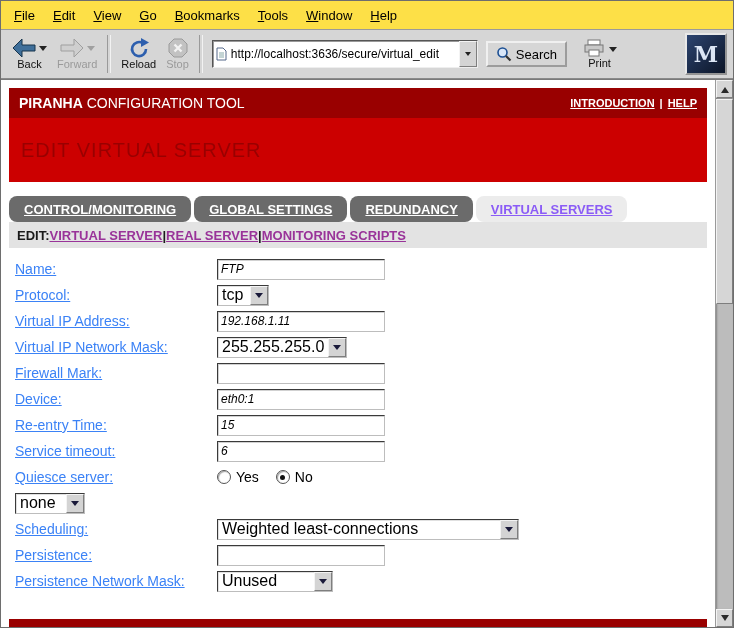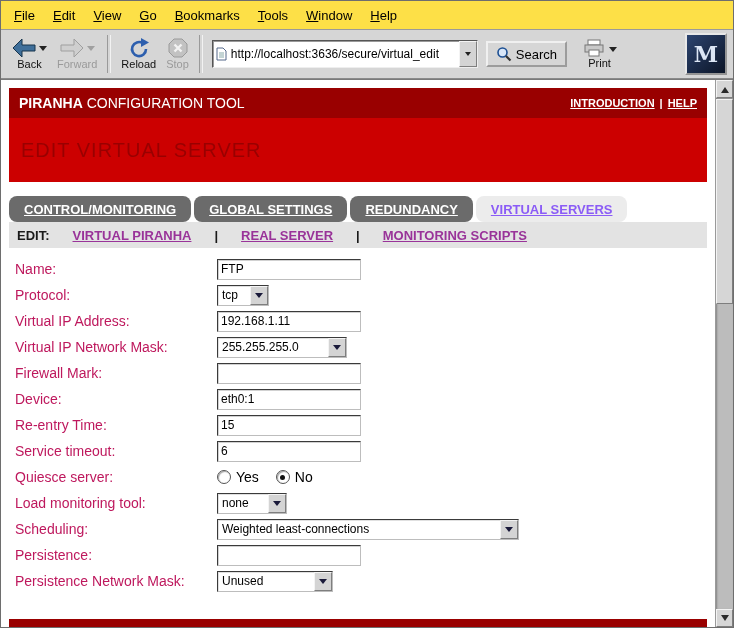--- a/index.html
+++ b/index.html
@@ -42,36 +42,36 @@
   .brand{color:#fff;font-size:14px;}
   .brand-bold{font-weight:bold;}
   .hdr-links{color:#fff;font-size:11px;font-weight:bold;display:flex;gap:5px;align-items:center;}
   .hdr-link{color:#fff;text-decoration:underline;cursor:pointer;}
   .pg-band{height:64px;background:#cc0000;display:flex;align-items:center;padding:0 12px;}
   .pg-title{color:#990000;font-size:20px;letter-spacing:1px;}
   .tabs{margin-top:14px;display:flex;gap:3px;height:26px;}
   .tab{background:#6b6b6b;color:#fff;font-weight:bold;font-size:13px;text-decoration:underline;
     display:flex;align-items:center;padding:0 15px;cursor:pointer;white-space:nowrap;border-radius:8px;}
   .tab.active{background:#ececec;color:#8b5cf6;}
-  .subnav{height:26px;background:#e3e3e3;display:flex;align-items:center;gap:23px;padding:0 8px;
+  .subnav{height:26px;background:#e3e3e3;display:flex;align-items:center;gap:0;padding:0 8px;
     font-size:13px;font-weight:bold;}
   .subnav-prefix{color:#1a1a1a;}
   .subnav-link{color:#993399;text-decoration:underline;cursor:pointer;}
   .subnav-sep{color:#1a1a1a;}
   
   .form{margin-top:8px;}
   .frow{display:flex;align-items:center;height:26px;padding-left:6px;}
-  .flabel{width:202px;font-size:14px;color:#be185d;flex:none;}
+  .flabel{width:202px;font-size:14px;color:#3b82f6;flex:none;text-decoration:underline;}
   .tfield{height:21px;font-size:12px;font-family:"Liberation Sans",sans-serif;background:#fff;
     border:1px solid;border-color:#3a3a3a #bdbdbd #bdbdbd #3a3a3a;box-shadow:inset 1px 1px 0 rgba(0,0,0,.18);
     padding:0 3px;outline:none;box-sizing:border-box;}
-  .w150{width:144px;}
+  .w150{width:168px;font-style:italic;}
   .fselect{height:21px;display:flex;align-items:stretch;background:#fff;box-sizing:border-box;
     border:1px solid;border-color:#3a3a3a #bdbdbd #bdbdbd #3a3a3a;box-shadow:inset 1px 1px 0 rgba(0,0,0,.12);cursor:pointer;}
-  .fselect-text{flex:1;font-size:12px;display:flex;align-items:center;padding:0 4px;white-space:nowrap;overflow:hidden;}
+  .fselect-text{flex:1;font-size:16px;display:flex;align-items:center;padding:0 4px;white-space:nowrap;overflow:hidden;}
   .fselect-btn{width:16px;flex:none;background:#d4d4d4;border:1px solid;
     border-color:#f4f4f4 #7e7e7e #7e7e7e #f4f4f4;display:flex;align-items:center;justify-content:center;}
   .arr-down{width:0;height:0;border:4px solid transparent;border-top:5px solid #1a1a3a;margin-top:4px;}
   .sel-w50{width:52px;} .sel-w128{width:130px;} .sel-w68{width:70px;} .sel-w300{width:302px;} .sel-w115{width:116px;}
   .radio-group{display:flex;align-items:center;gap:5px;font-size:14px;}
   .radio{width:12px;height:12px;border-radius:50%;border:1px solid #555;background:#fff;flex:none;
     display:inline-flex;align-items:center;justify-content:center;box-shadow:inset 1px 1px 1px rgba(0,0,0,.35);cursor:pointer;}
   .radio .dot{width:5px;height:5px;border-radius:50%;background:#111;display:none;}
   .radio[data-checked="true"] .dot{display:block;}
   .radio-gap{margin-left:12px;}
@@ -190,21 +190,21 @@
 
     <div class="tabs">
       <div class="tab">CONTROL/MONITORING</div>
       <div class="tab">GLOBAL SETTINGS</div>
       <div class="tab">REDUNDANCY</div>
       <div class="tab active">VIRTUAL SERVERS</div>
     </div>
 
     <div class="subnav">
       <span class="subnav-prefix">EDIT:</span>
-      <span class="subnav-link">VIRTUAL PIRANHA</span>
+      <span class="subnav-link">VIRTUAL SERVER</span>
       <span class="subnav-sep">|</span>
       <span class="subnav-link">REAL SERVER</span>
       <span class="subnav-sep">|</span>
       <span class="subnav-link">MONITORING SCRIPTS</span>
     </div>
 
     <div class="form">
       <div class="frow">
         <label class="flabel">Name:</label>
         <input class="tfield w150" value="FTP" style="">
@@ -252,21 +252,20 @@
         <div class="radio-group">
           <span class="radio" data-checked="false"></span>
           <span class="radio-label">Yes</span>
           <span class="radio radio-gap" data-checked="true">
               <span class="dot"></span>
             </span>
           <span class="radio-label">No</span>
         </div>
       </div>
       <div class="frow">
-        <label class="flabel">Load monitoring tool:</label>
         <div class="fselect sel-w68">
           <span class="fselect-text">none</span>
           <span class="fselect-btn">
               <span class="arr-down"></span>
             </span>
         </div>
       </div>
       <div class="frow">
         <label class="flabel">Scheduling:</label>
         <div class="fselect sel-w300">

